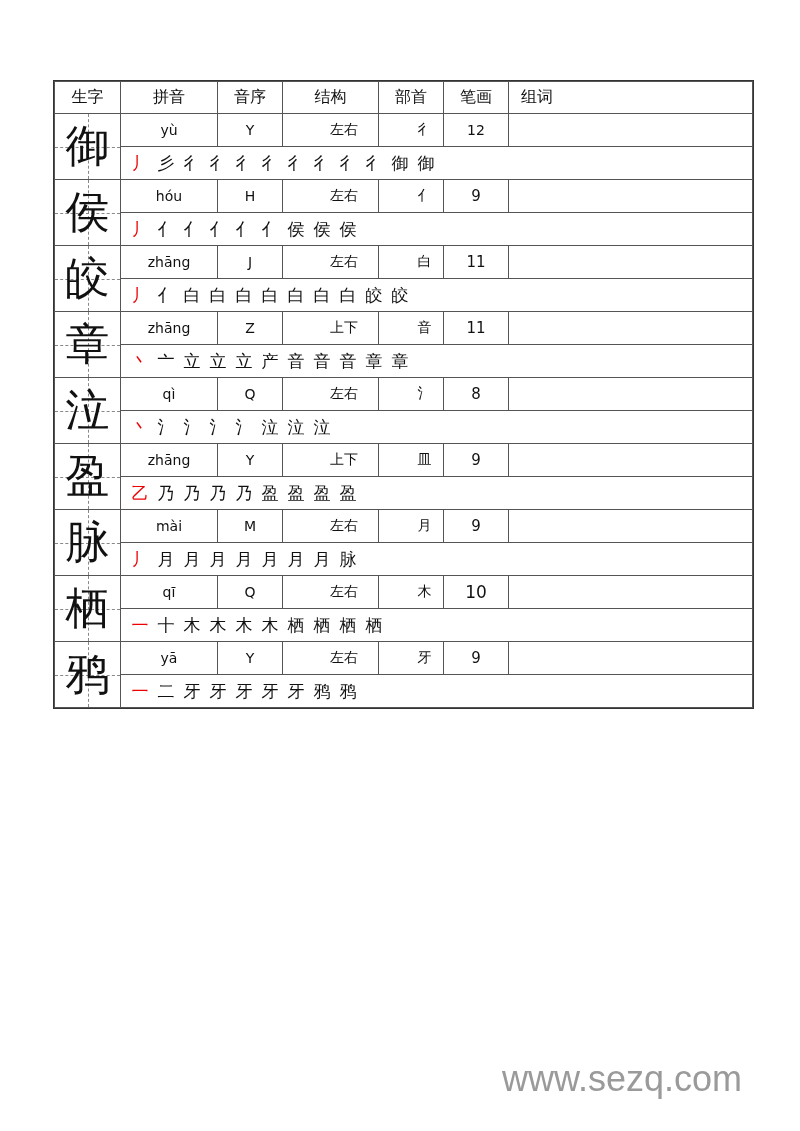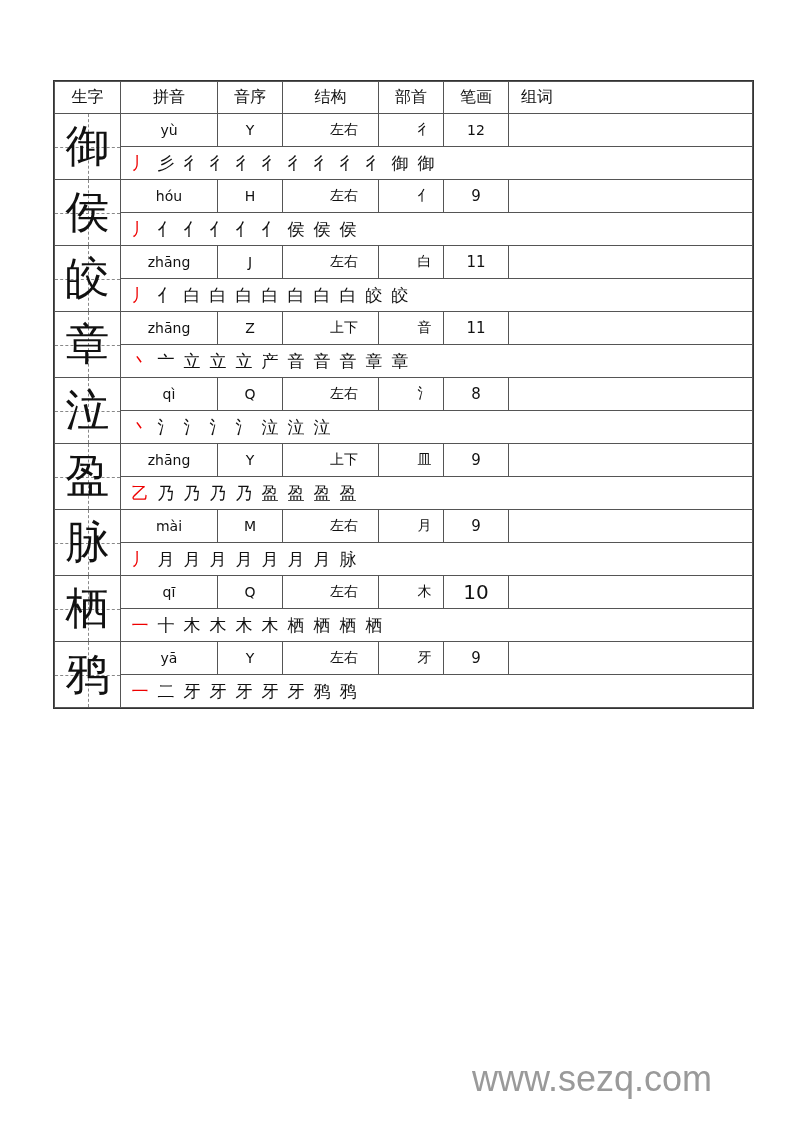--- a/index.html
+++ b/index.html
@@ -11,21 +11,21 @@
   th.left{text-align:left;padding-left:12px;margin-top:42px;}
   td.top{height:33px;font-size:14px;}
   td.strokes{height:33px;text-align:left;padding-left:6px;font-size:17px;font-family:"DejaVu Serif",serif;letter-spacing:0;white-space:nowrap;}
   td.strokes span{display:inline-block;width:26px;text-align:center;}
   td.strokes span.r{color:#e00;}
   td.big{position:relative;font-size:44px;font-family:"DejaVu Serif",serif;}
   td.big .guide-v{position:absolute;left:50%;top:0;bottom:0;border-left:1px dashed #888;}
   td.big .guide-h{position:absolute;top:50%;left:0;right:0;border-top:1px dashed #888;}
   td.big .ch{position:relative;z-index:1;}
   .serif{font-family:"DejaVu Serif",serif;font-size:15px;padding-left:27px;}
-  .watermark{position:absolute;left:472px;top:1058px;font-size:36px;color:#9a9a9a;font-family:"Liberation Sans",sans-serif;}
+  .watermark{position:absolute;left:502px;top:1058px;font-size:36px;color:#9a9a9a;font-family:"Liberation Sans",sans-serif;}
 </style>
 </head>
 <body>
 
 <div class="sheet">
 <table>
   <colgroup>
     <col style="width:66px">
         <col style="width:97px">
         <col style="width:65px">
@@ -129,21 +129,21 @@
         </tr>
         <tr>
           <td class="strokes" colspan="6"><span class="r">丿</span><span class="">月</span><span class="">月</span><span class="">月</span><span class="">月</span><span class="">月</span><span class="">月</span><span class="">月</span><span class="">脉</span></td>
         </tr>
         <tr>
           <td class="big" rowspan="2"><span class="guide-v"></span><span class="guide-h"></span><span class="ch">栖</span></td>
           <td class="top">qī</td>
           <td class="top">Q</td>
           <td class="top serif">左右</td>
           <td class="top serif">木</td>
-          <td class="top" style="font-size:20px">10</td>
+          <td class="top" style="font-size:17px">10</td>
           <td class="top"></td>
         </tr>
         <tr>
           <td class="strokes" colspan="6"><span class="r">一</span><span class="">十</span><span class="">木</span><span class="">木</span><span class="">木</span><span class="">木</span><span class="">栖</span><span class="">栖</span><span class="">栖</span><span class="">栖</span></td>
         </tr>
         <tr>
           <td class="big" rowspan="2"><span class="guide-v"></span><span class="guide-h"></span><span class="ch">鸦</span></td>
           <td class="top">yā</td>
           <td class="top">Y</td>
           <td class="top serif">左右</td>

